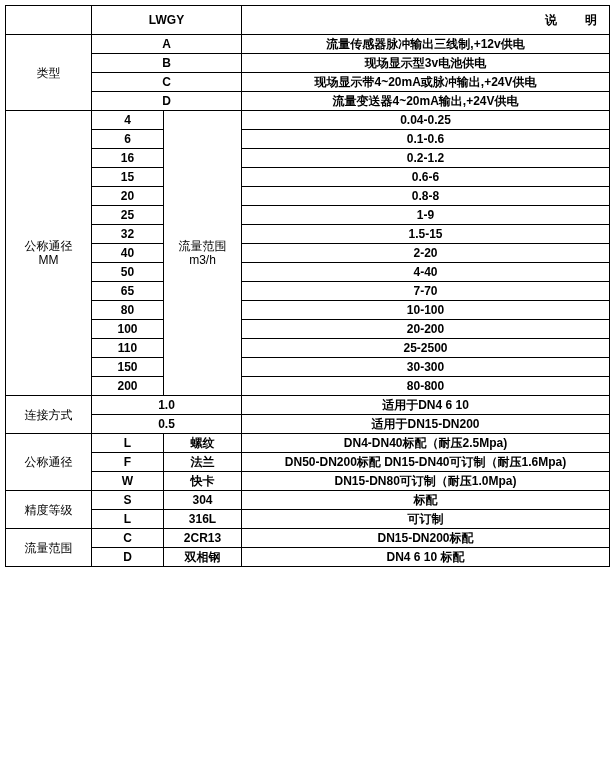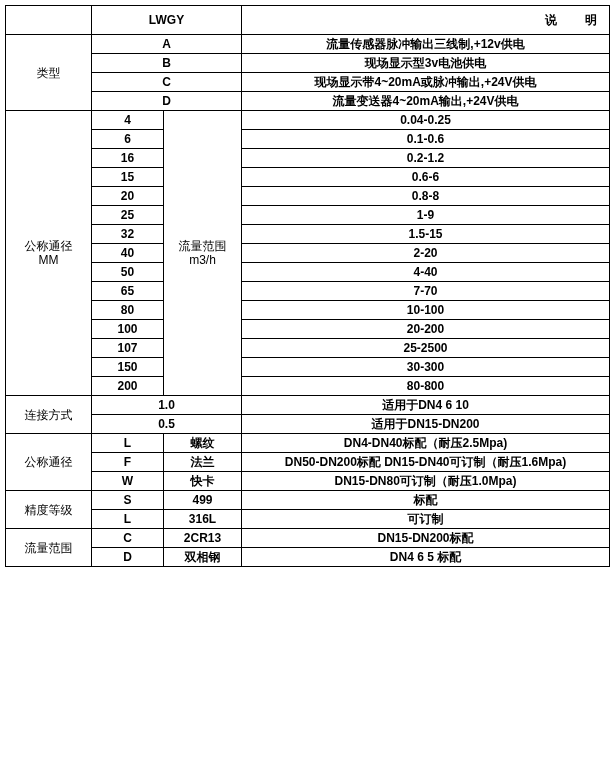--- a/index.html
+++ b/index.html
@@ -164,21 +164,21 @@
       </tr>
       <tr>
         <td class="c-center bold">80</td>
         <td class="c-left bold">10-100</td>
       </tr>
       <tr>
         <td class="c-center bold">100</td>
         <td class="c-left bold">20-200</td>
       </tr>
       <tr>
-        <td class="c-center bold">107</td>
+        <td class="c-center bold">110</td>
         <td class="c-left bold">25-2500</td>
       </tr>
       <tr>
         <td class="c-center bold">150</td>
         <td class="c-left bold">30-300</td>
       </tr>
       <tr>
         <td class="c-center bold">200</td>
         <td class="c-left bold">80-800</td>
       </tr>
@@ -206,35 +206,35 @@
       </tr>
       <tr>
         <td class="c-center bold">W</td>
         <td class="c-left bold">快卡</td>
         <td class="c-left bold">DN15-DN80可订制（耐压1.0Mpa)</td>
       </tr>
 
       <tr>
         <td class="c-label" rowspan="2">精度等级</td>
         <td class="c-center bold">S</td>
-        <td class="c-left bold">499</td>
+        <td class="c-left bold">304</td>
         <td class="c-left bold">标配</td>
       </tr>
       <tr>
         <td class="c-center bold">L</td>
         <td class="c-left bold">316L</td>
         <td class="c-left bold">可订制</td>
       </tr>
 
       <tr>
         <td class="c-label" rowspan="2">流量范围</td>
         <td class="c-center bold">C</td>
         <td class="c-left bold">2CR13</td>
         <td class="c-left bold">DN15-DN200标配</td>
       </tr>
       <tr>
         <td class="c-center bold">D</td>
         <td class="c-left bold">双相钢</td>
-        <td class="c-left bold">DN4 6 5 标配</td>
+        <td class="c-left bold">DN4 6 10 标配</td>
       </tr>
     </tbody>
   </table>
 </div>
 
 </body></html>

